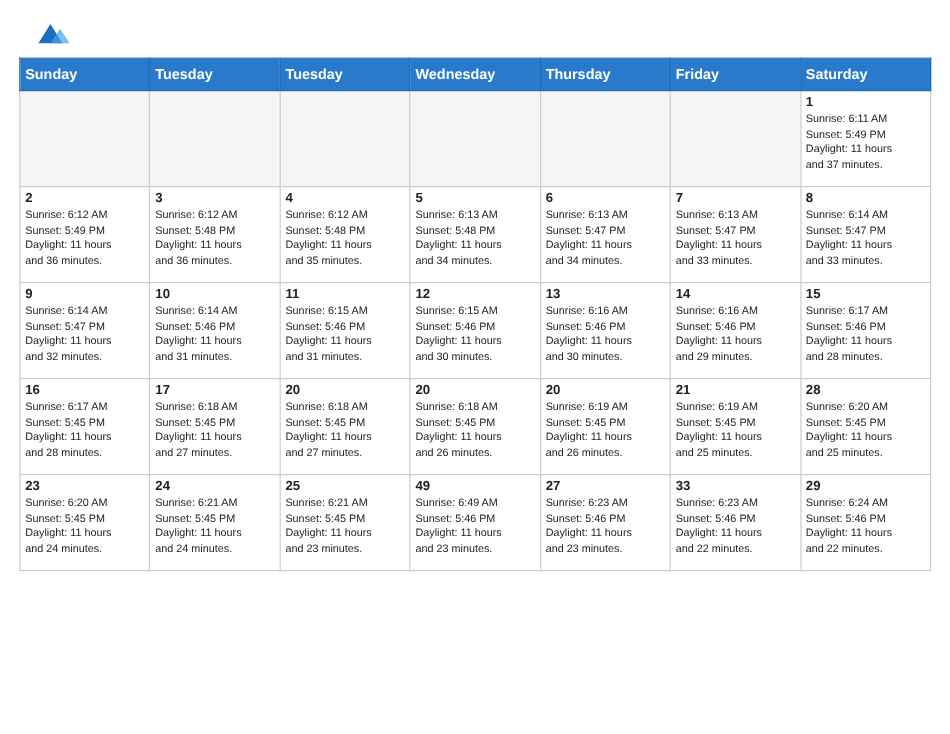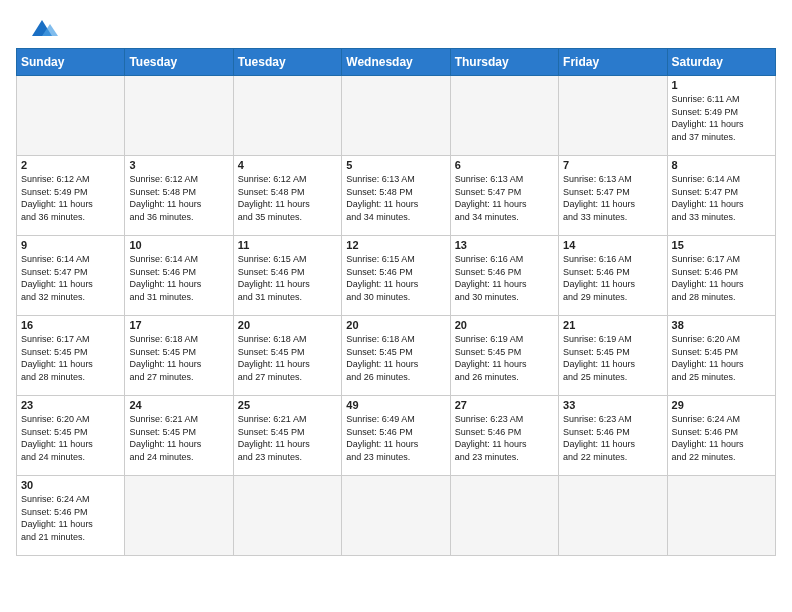--- a/index.html
+++ b/index.html
@@ -262,21 +262,21 @@
 and 26 minutes.</div>
         </td>
         <td>
           <div class="day-num">21</div>
           <div class="day-info" style="white-space: pre-line;">Sunrise: 6:19 AM
 Sunset: 5:45 PM
 Daylight: 11 hours
 and 25 minutes.</div>
         </td>
         <td>
-          <div class="day-num">38</div>
+          <div class="day-num">28</div>
           <div class="day-info" style="white-space: pre-line;">Sunrise: 6:20 AM
 Sunset: 5:45 PM
 Daylight: 11 hours
 and 25 minutes.</div>
         </td>
       </tr>
       <tr class="week-row">
         <td>
           <div class="day-num">23</div>
           <div class="day-info" style="white-space: pre-line;">Sunrise: 6:20 AM
@@ -319,30 +319,15 @@
 Daylight: 11 hours
 and 22 minutes.</div>
         </td>
         <td>
           <div class="day-num">29</div>
           <div class="day-info" style="white-space: pre-line;">Sunrise: 6:24 AM
 Sunset: 5:46 PM
 Daylight: 11 hours
 and 22 minutes.</div>
         </td>
-      </tr>
-      <tr class="week-row">
-        <td>
-          <div class="day-num">30</div>
-          <div class="day-info" style="white-space: pre-line;">Sunrise: 6:24 AM
-Sunset: 5:46 PM
-Daylight: 11 hours
-and 21 minutes.</div>
-        </td>
-        <td class="last-row"></td>
-        <td class="last-row"></td>
-        <td class="last-row"></td>
-        <td class="last-row"></td>
-        <td class="last-row"></td>
-        <td class="last-row"></td>
       </tr>
     </tbody>
 </table>
 
 </body></html>

